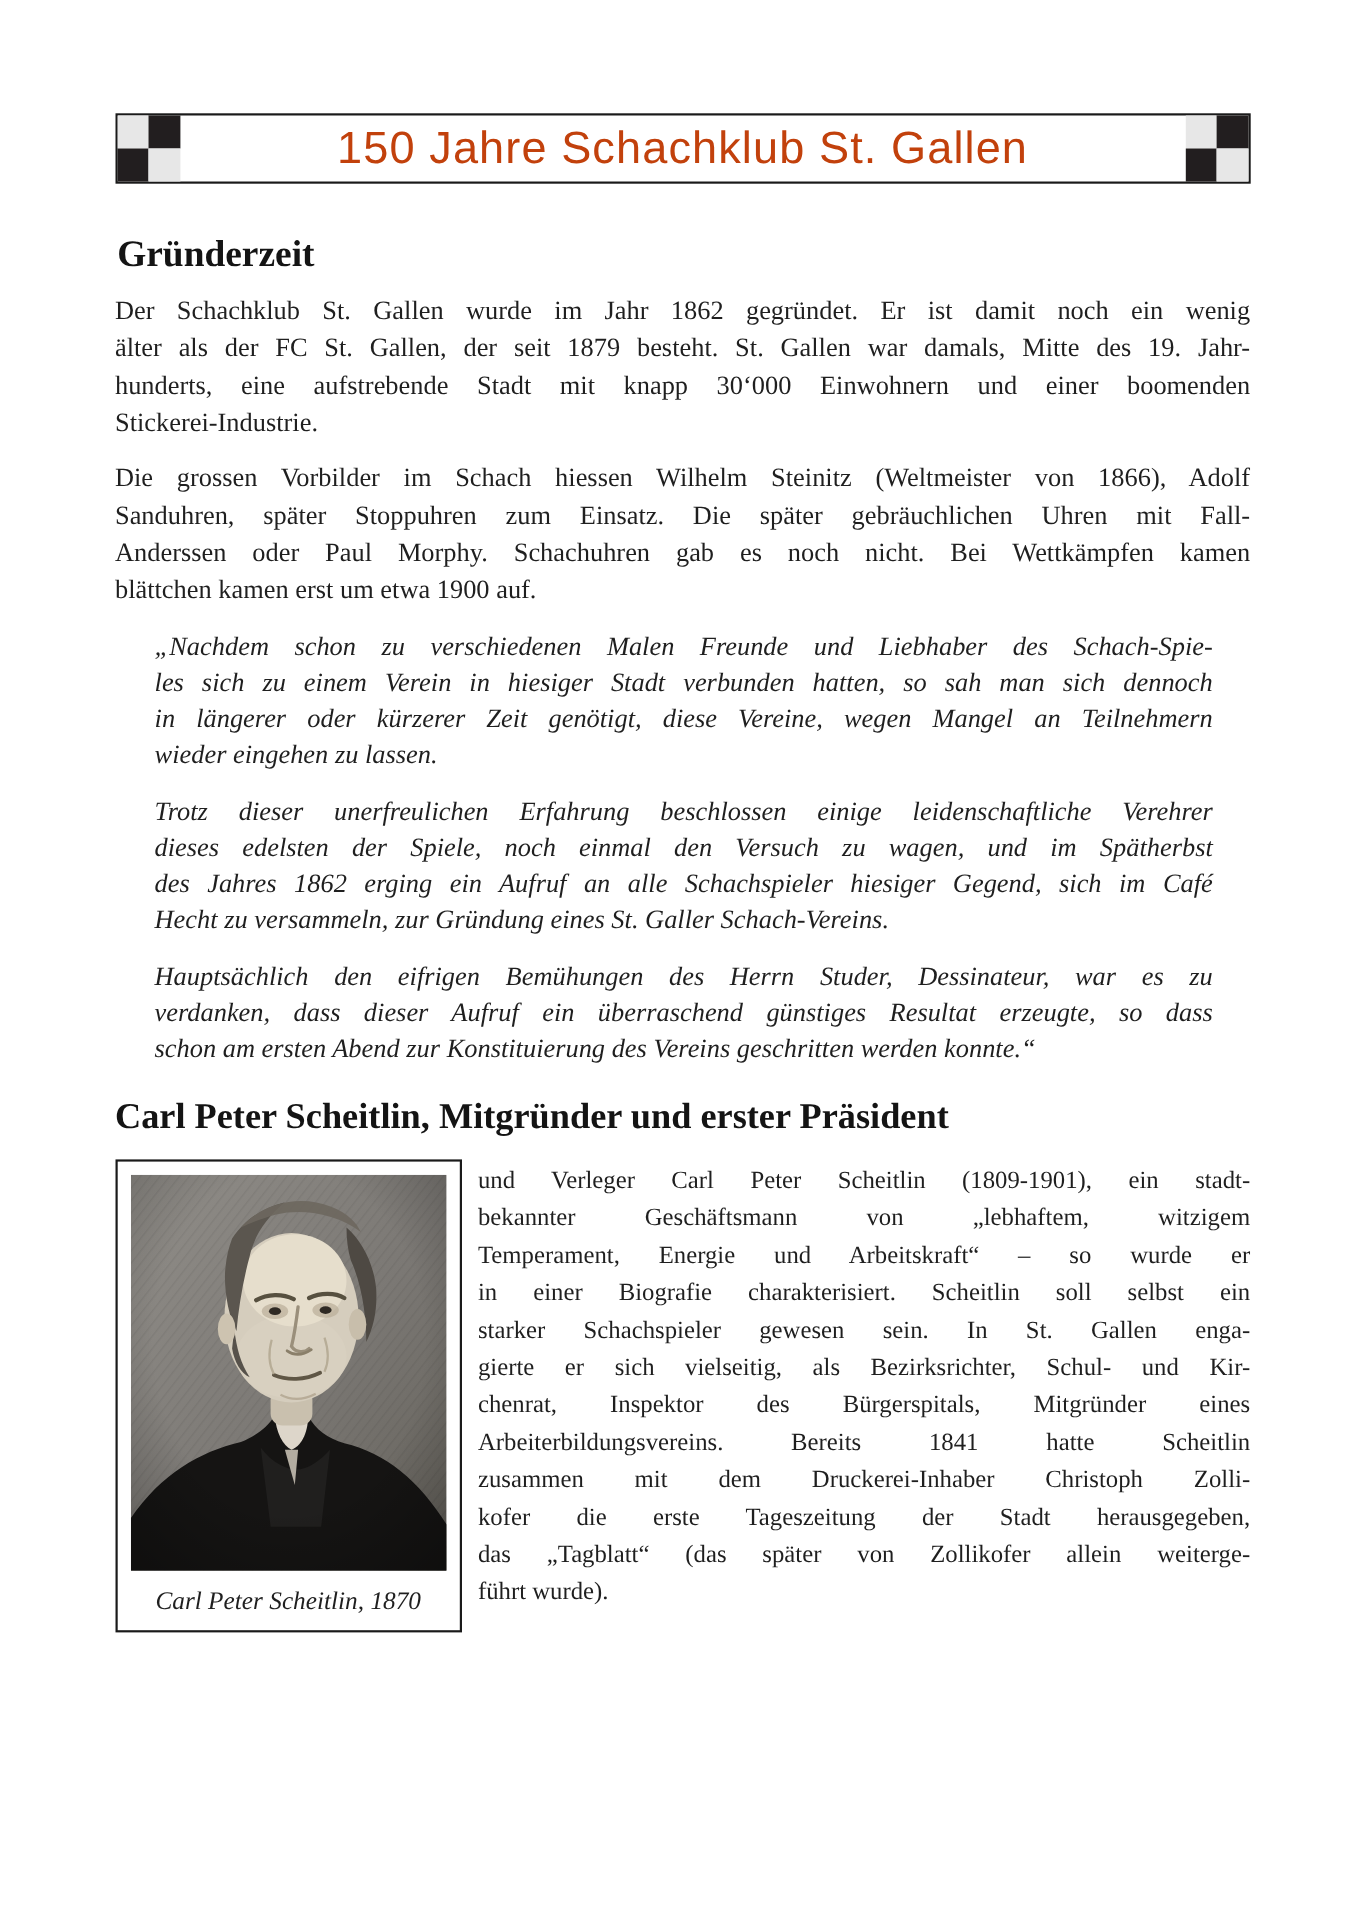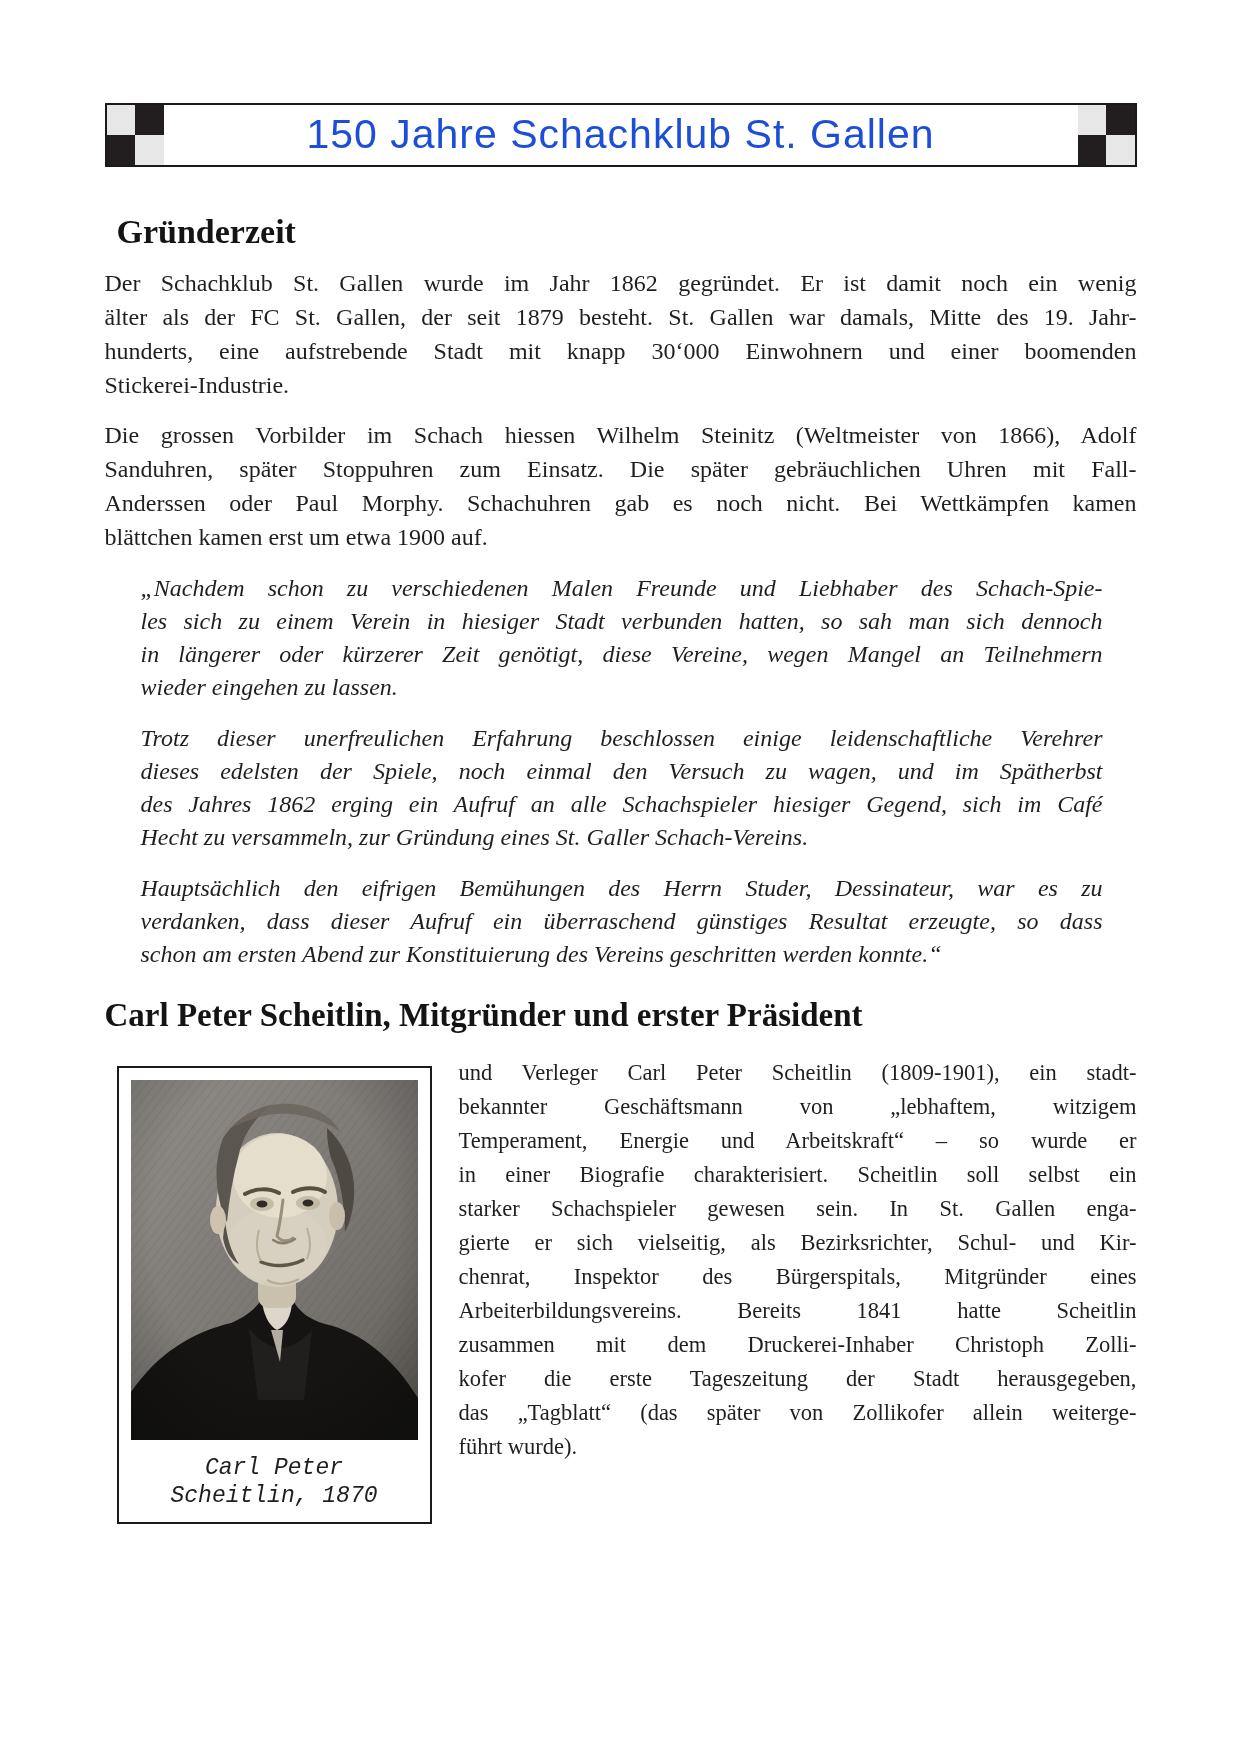--- a/index.html
+++ b/index.html
@@ -29,29 +29,29 @@
   .checker i.l { background:#e7e7e7; }
   .checker i.d { background:#221e1f; }
   .banner-title {
     flex:1; margin:0;
     font-family:"Liberation Sans", sans-serif;
     font-weight:400;
     font-size:41px;
     line-height:58px;
     text-align:center;
     letter-spacing:1px;
-    color:#1d4ed8;
+    color:#c2410c;
     white-space:nowrap;
   }
 
   
   .heading {
     font-size:34px; font-weight:700;
     color:#141414;
-    margin:46px 0 10px 12px;
+    margin:46px 0 10px 2px;
     line-height:1.1;
   }
   .heading.h2b { margin:26px 0 20px 0; font-size:33px; }
 
   
   .para {
     font-size:24px;
     line-height:34px;
     margin:16px 0 14px 0;
   }
@@ -63,26 +63,25 @@
     margin:18px 34px 0 36px;
     font-style:italic;
   }
   .quote .para { line-height:33px; margin-bottom:18px; }
 
   
   .columns { display:flex; gap:15px; align-items:flex-start; }
   .photo-box {
     flex:0 0 auto;
     width:315px;
-    margin:12px;
+    margin:0;
     border:2px solid #1a1a1a;
     padding:12px 12px 12px 12px;
     box-sizing:border-box;
     background:#ffffff;
-    font-family:Liberation Mono, monospace;
   }
   .photo-box svg { display:block; width:287px; height:360px; }
   .photo-box figcaption {
     margin-top:14px;
     font-style:italic;
     font-size:23px;
     text-align:center;
     color:#1f1f1f;
     line-height:28px;
   }

